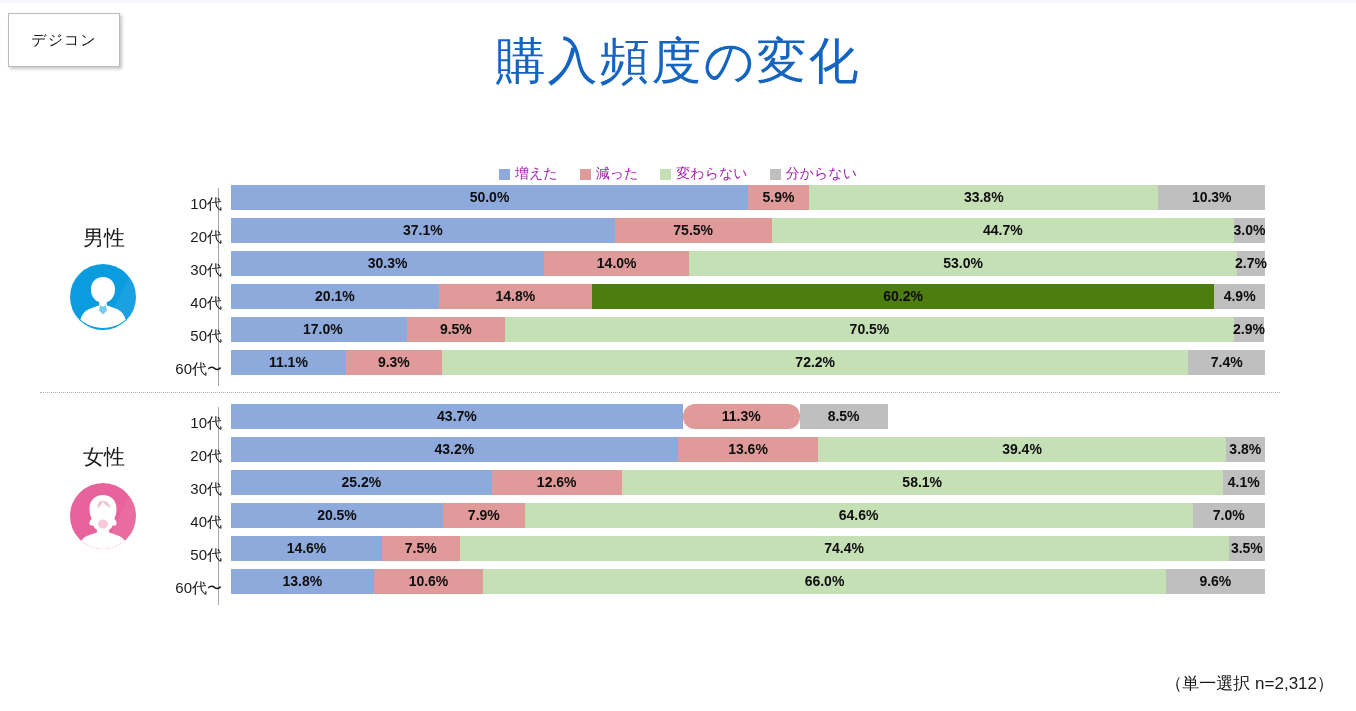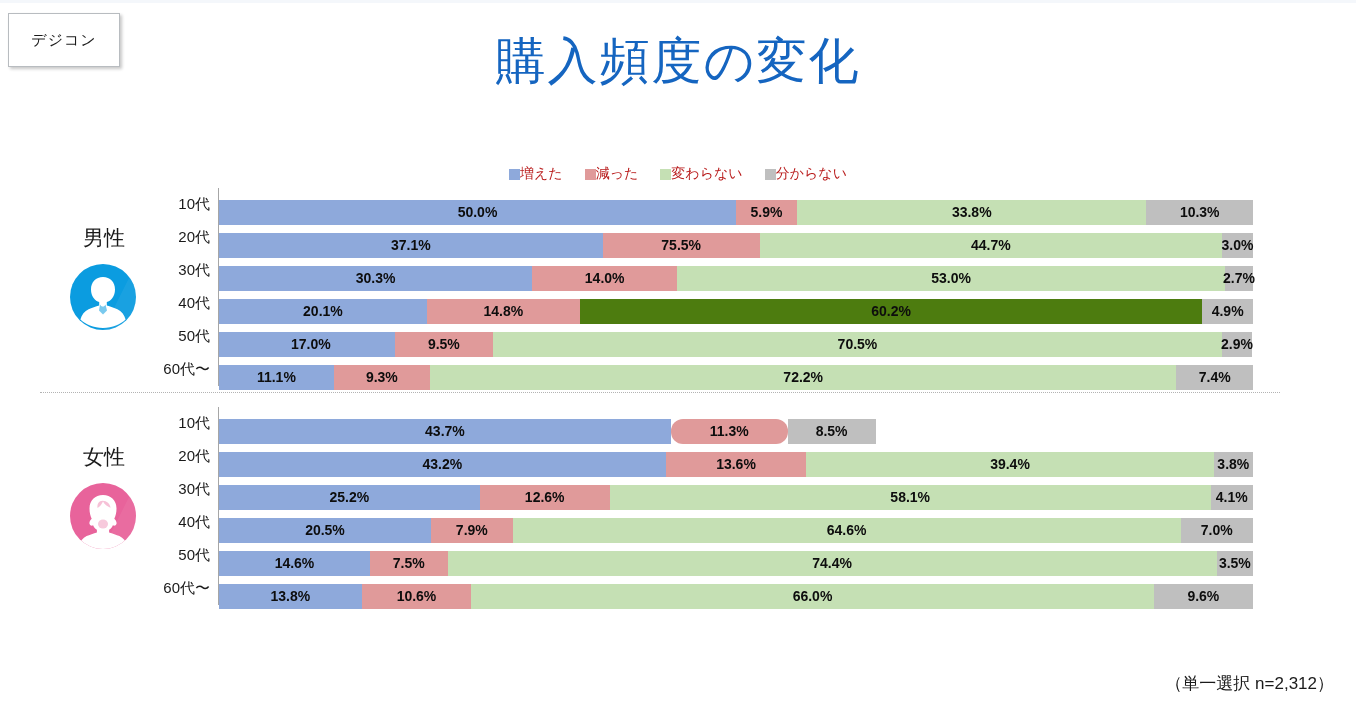--- a/index.html
+++ b/index.html
@@ -62,22 +62,23 @@
     top: 165px;
     width: 1356px;
     display: flex;
     justify-content: center;
     align-items: center;
     gap: 22px;
   }
   .legend-item {
     display: flex;
     align-items: center;
+    gap: 5px;
     font-size: 14px;
-    color: #b91c1c;
+    color: #a21caf;
   }
   .legend-swatch {
     width: 11px;
     height: 11px;
     display: inline-block;
   }
   
   .chart-wrap {
     position: absolute;
     left: 0;
@@ -100,21 +101,21 @@
     position: absolute;
     left: 70px;
     width: 66px;
     height: 66px;
     border-radius: 50%;
     overflow: hidden;
   }
   .avatar.male { background: #0b9ce0; }
   .avatar.female { background: #e8639b; }
   .avatar svg { display: block; width: 66px; height: 66px; }
-  .rows { position: relative; margin-left: 0; }
+  .rows { position: relative; margin-left: 12px; }
   .row {
     position: relative;
     height: 33px;
     display: flex;
     align-items: center;
   }
   .row-label {
     position: absolute;
     left: 110px;
     width: 100px;
@@ -122,21 +123,20 @@
     font-size: 15px;
     color: #1a1a1a;
     white-space: nowrap;
   }
   .bar {
     position: absolute;
     left: 219px;
     width: 1034px;
     height: 40px;
     display: flex;
-    align-items: flex-end;
   }
   .seg {
     height: 25px;
     display: flex;
     align-items: center;
     justify-content: center;
     font-size: 14px;
     font-weight: bold;
     color: #0d0d0d;
     white-space: nowrap;

